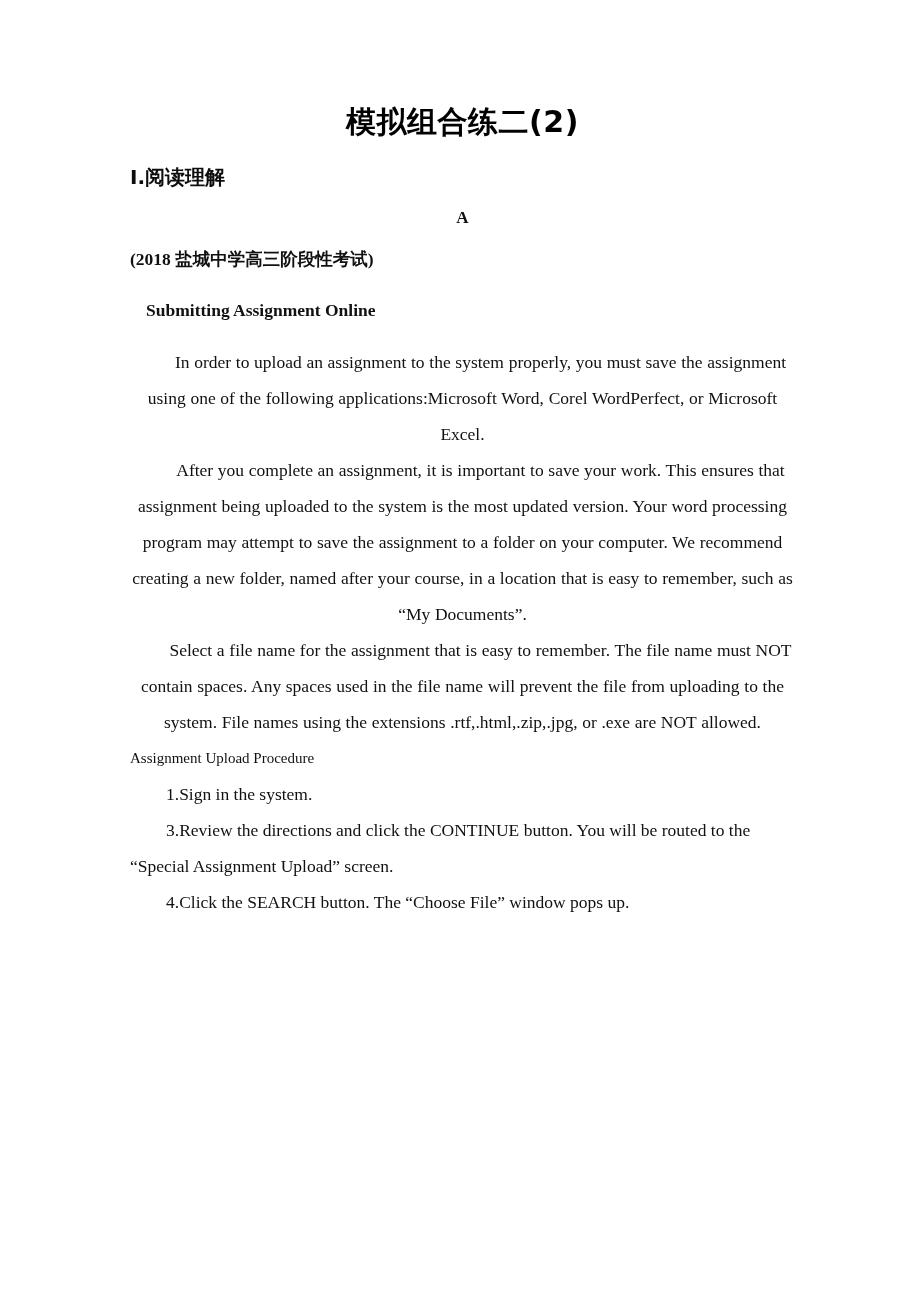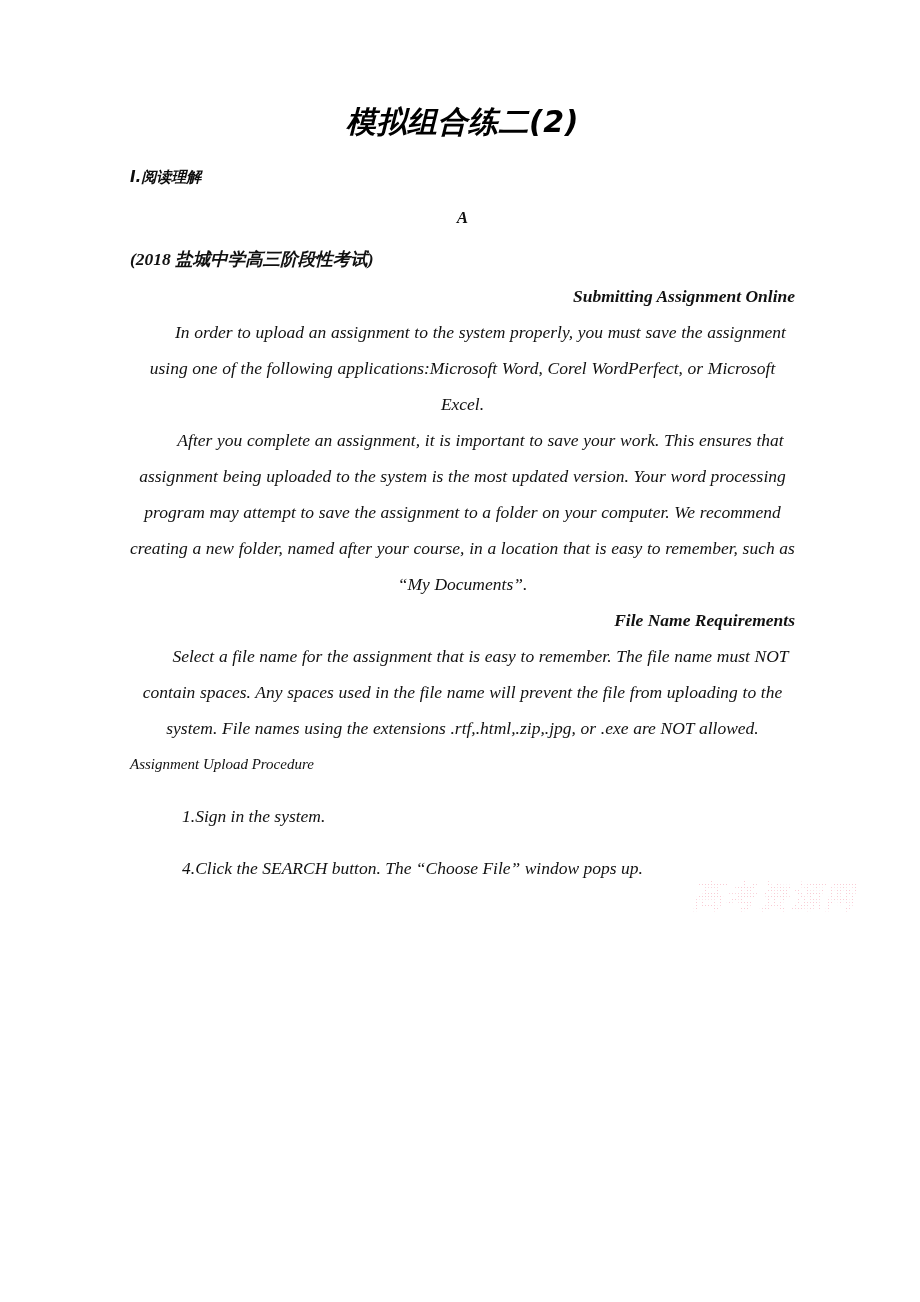--- a/index.html
+++ b/index.html
@@ -16,21 +16,20 @@
     font-family: "Liberation Serif", "DejaVu Serif", serif;
     color: #111111;
     -webkit-font-smoothing: antialiased;
   }
 
   .page {
     position: absolute;
     inset: 0;
     width: 768px;
     height: 1302px;
-    font-style: italic;
   }
 
   .content {
     position: absolute;
     left: 130px;
     top: 100px;
     width: 665px;
   }
 
   
@@ -42,21 +41,21 @@
     text-align: center;
     letter-spacing: 0.5px;
     margin: 0 0 18px 0;
     color: #000000;
   }
 
   
   .section-label {
     font-family: "DejaVu Sans", "Liberation Sans", sans-serif;
     font-weight: 700;
-    font-size: 15px;
+    font-size: 20px;
     line-height: 30px;
     margin: 4px 0 12px 0;
     color: #0d0d0d;
   }
 
   
   .passage-letter {
     font-family: "Liberation Serif", "DejaVu Serif", serif;
     font-weight: 700;
     font-size: 17px;
@@ -77,22 +76,21 @@
     line-height: 34px;
     margin: 0 0 2px 0;
   }
 
   
   .sub-heading {
     font-family: "Liberation Serif", "DejaVu Serif", serif;
     font-weight: 700;
     font-size: 17.5px;
     line-height: 36px;
-    margin: 0;
-    text-align: right;
+    margin: 16px;
   }
 
   
   .plain-heading {
     font-family: "Liberation Serif", "DejaVu Serif", serif;
     font-weight: 400;
     font-size: 15px;
     line-height: 36px;
     margin: 0;
   }
@@ -108,21 +106,21 @@
     text-align: center;
     word-spacing: 0.3px;
   }
 
   
   .step-para {
     font-family: "Liberation Serif", "DejaVu Serif", serif;
     font-weight: 400;
     font-size: 17.5px;
     line-height: 36px;
-    margin: 16px;
+    margin: 0;
     text-indent: 36px;
     text-align: left;
   }
 
   
   .watermark {
     position: absolute;
     left: 692px;
     top: 874px;
     width: 190px;
@@ -160,30 +158,29 @@
     <div class="passage-letter">A</div>
 
     <div class="source-line">(2018 盐城中学高三阶段性考试)</div>
 
     <div class="sub-heading">Submitting Assignment Online</div>
 
     <p class="body-para">In order to upload an assignment to the system properly, you must save the assignment using one of the following applications:Microsoft Word, Corel WordPerfect, or Microsoft Excel.</p>
 
     <p class="body-para">After you complete an assignment, it is important to save your work. This ensures that assignment being uploaded to the system is the most updated version. Your word processing program may attempt to save the assignment to a folder on your computer. We recommend creating a new folder, named after your course, in a location that is easy to remember, such as “My Documents”.</p>
 
-    <div class="sub-heading">File Name Requirements</div>
 
     <p class="body-para">Select a file name for the assignment that is easy to remember. The file name must NOT contain spaces. Any spaces used in the file name will prevent the file from uploading to the system. File names using the extensions .rtf,.html,.zip,.jpg, or .exe are NOT allowed.</p>
 
     <div class="plain-heading">Assignment Upload Procedure</div>
 
 
     <p class="step-para">1.Sign in the system.</p>
 
 
+    <p class="step-para">3.Review the directions and click the CONTINUE button. You will be routed to the “Special Assignment Upload” screen.</p>
 
     <p class="step-para">4.Click the SEARCH button. The “Choose File” window pops up.</p>
 
   </div>
 
-  <div class="watermark">高考资源网</div>
 
 </div>
 
 </body></html>

